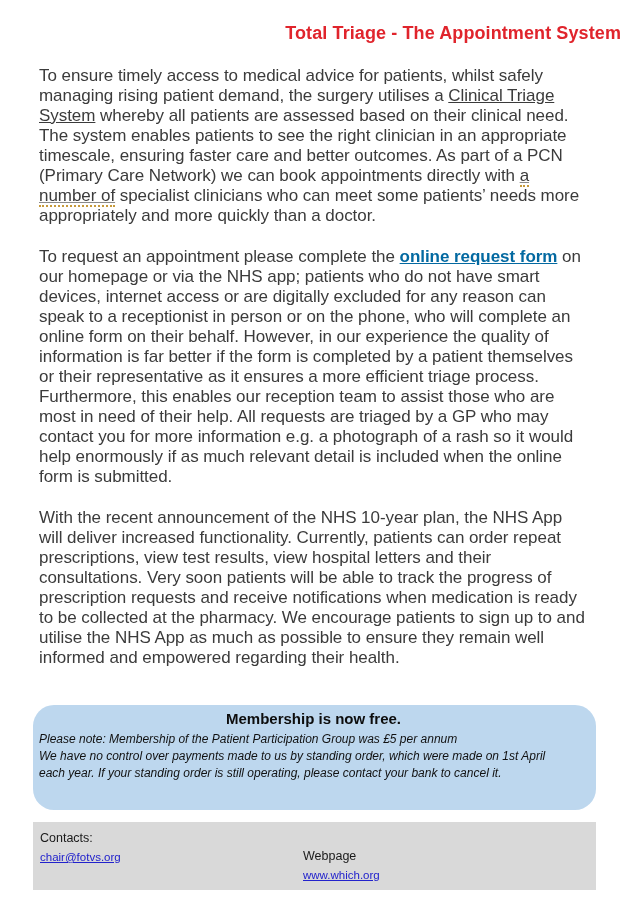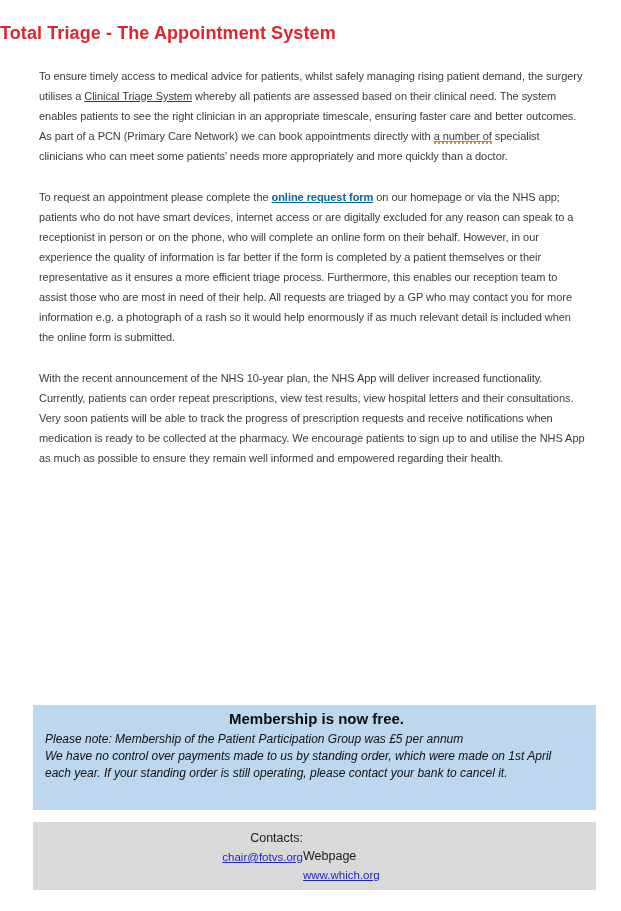--- a/index.html
+++ b/index.html
@@ -7,34 +7,34 @@
   body { font-family: "Liberation Sans", sans-serif; }
   .page {
     position: relative;
     width: 621px;
     height: 911px;
     background: #ffffff;
     overflow: hidden;
   }
   .page-title {
     margin-top: 23px;
-    text-align: left;
+    text-align: right;
     font-size: 18px;
     font-weight: 700;
     color: #e0242c;
     letter-spacing: 0.1px;
   }
   .content {
     position: absolute;
     top: 66px;
     left: 39px;
     width: 547px;
   }
   .body-para {
-    font-size: 11px;
+    font-size: 17px;
     line-height: 20px;
     color: #3b3b3b;
     margin-bottom: 21px;
     letter-spacing: -0.05px;
   }
   .seg-underline {
     text-decoration: underline;
     text-decoration-color: #3b3b3b;
   }
   .seg-suggestion {
@@ -48,21 +48,22 @@
     text-decoration: underline;
     cursor: pointer;
   }
   .membership-box {
     position: absolute;
     left: 33px;
     top: 705px;
     width: 563px;
     height: 105px;
     background: #bdd7ee;
-    padding: 5px 8px 0 12px;
+    padding: 5px 8px 0 6px;
+    border-radius: 21px;
   }
   .membership-heading {
     text-align: center;
     font-size: 15px;
     font-weight: 700;
     color: #0d0d0d;
     margin-bottom: 4px;
   }
   .membership-note {
     font-style: italic;
@@ -74,21 +75,21 @@
   .contacts-box {
     position: absolute;
     left: 33px;
     top: 822px;
     width: 563px;
     height: 68px;
     background: #d9d9d9;
     padding: 7px 0 0 7px;
     display: flex;
   }
-  .contacts-col-left { width: 263px; text-align: right; }
+  .contacts-col-left { width: 263px; }
   .contacts-col-right { padding-top: 18px; }
   .contacts-line {
     font-size: 12.5px;
     line-height: 18px;
     color: #1a1a1a;
   }
   .contact-link {
     display: inline-block;
     font-size: 11.5px;
     line-height: 18px;

